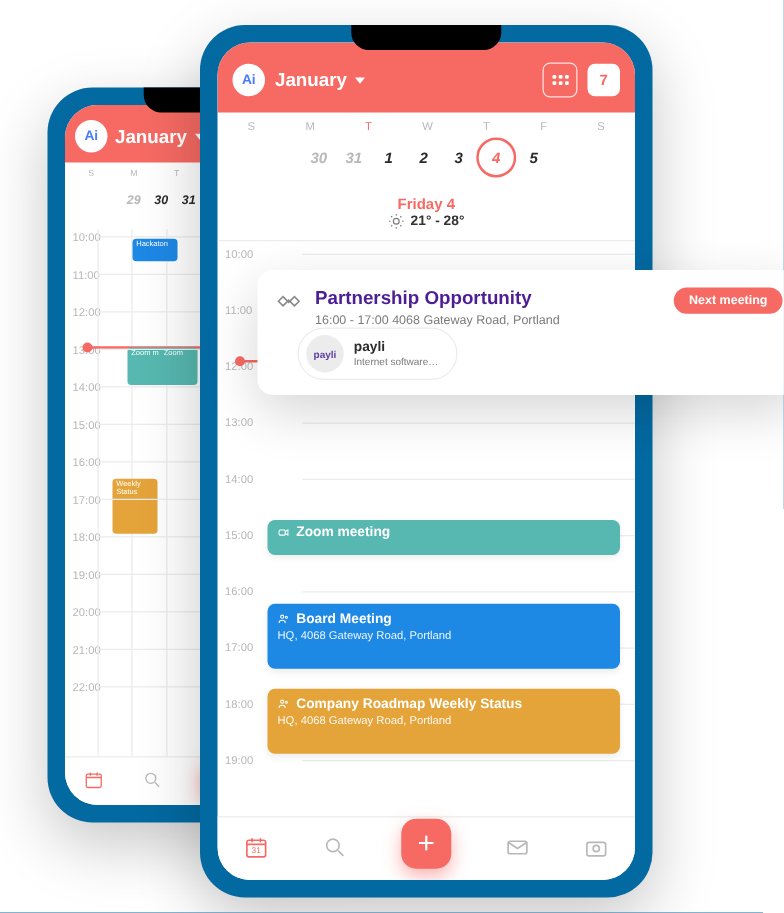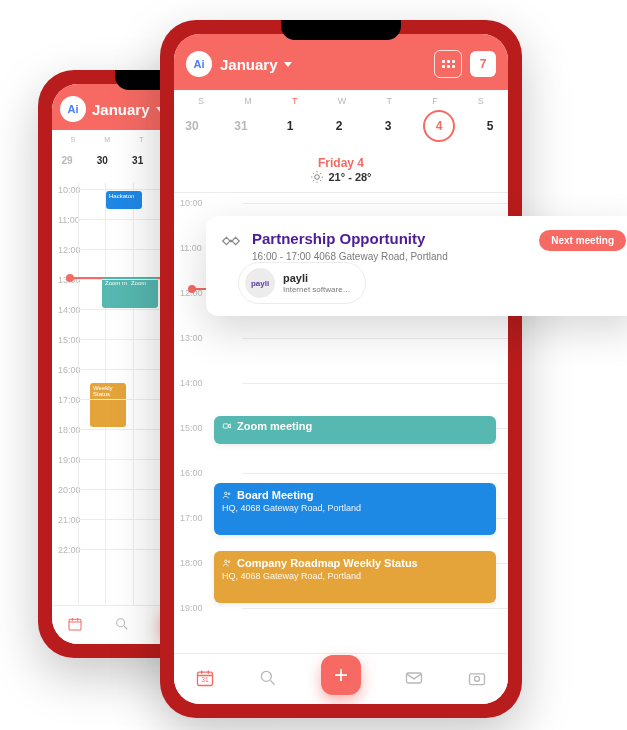--- a/index.html
+++ b/index.html
@@ -23,21 +23,21 @@
     position:relative;
     overflow:hidden;
     font-size:12px;
     color:var(--text);
   }
 
   
   .phone{
     position:absolute;
     border-radius:36px;
-    background:#b91c1c;
+    background:#0369a1;
     padding:14px;
     box-shadow:0 18px 50px rgba(0,0,0,.22);
   }
   .phone .notch{
     position:absolute;
     top:0;left:50%;transform:translateX(-50%);
     width:120px;height:20px;
     background:#000;
     border-bottom-left-radius:14px;
     border-bottom-right-radius:14px;
@@ -79,21 +79,21 @@
     width:26px;height:26px;border:1.5px solid rgba(255,255,255,.8);border-radius:6px;display:flex;align-items:center;justify-content:center;
   }
   .today-badge{
     width:26px;height:26px;background:#fff;border-radius:6px;display:flex;align-items:center;justify-content:center;color:var(--accent);font-weight:700;font-size:12px;
   }
 
   
   .dow{display:flex;justify-content:space-around;color:var(--grey-400);font-size:9px;padding:6px 4px 2px;}
   .phone-back .dow{font-size:7px;}
   .dow span.accent{color:var(--accent);}
-  .dates{display:flex;justify-content:space-between;align-items:center;padding:2px 4px 10px;}
+  .dates{display:flex;justify-content:center;align-items:center;padding:2px 4px 10px;font-style:italic;}
   .dates .d{width:28px;height:28px;display:flex;align-items:center;justify-content:center;font-weight:700;border-radius:50%;}
   .phone-back .dates .d{width:22px;height:22px;font-size:10px;}
   .dates .d.out{color:var(--grey-400);}
   .dates .d.sel{border:2px solid var(--accent);color:var(--accent);}
 
   .sub-hdr{display:flex;align-items:center;padding:4px 14px 8px;border-bottom:1px solid var(--grey-200);flex-direction:column;}
   .sub-hdr .lbl{color:var(--accent);font-weight:700;}
   .weather{display:flex;align-items:center;gap:4px;color:var(--grey-600);font-size:11px;}
 
   

